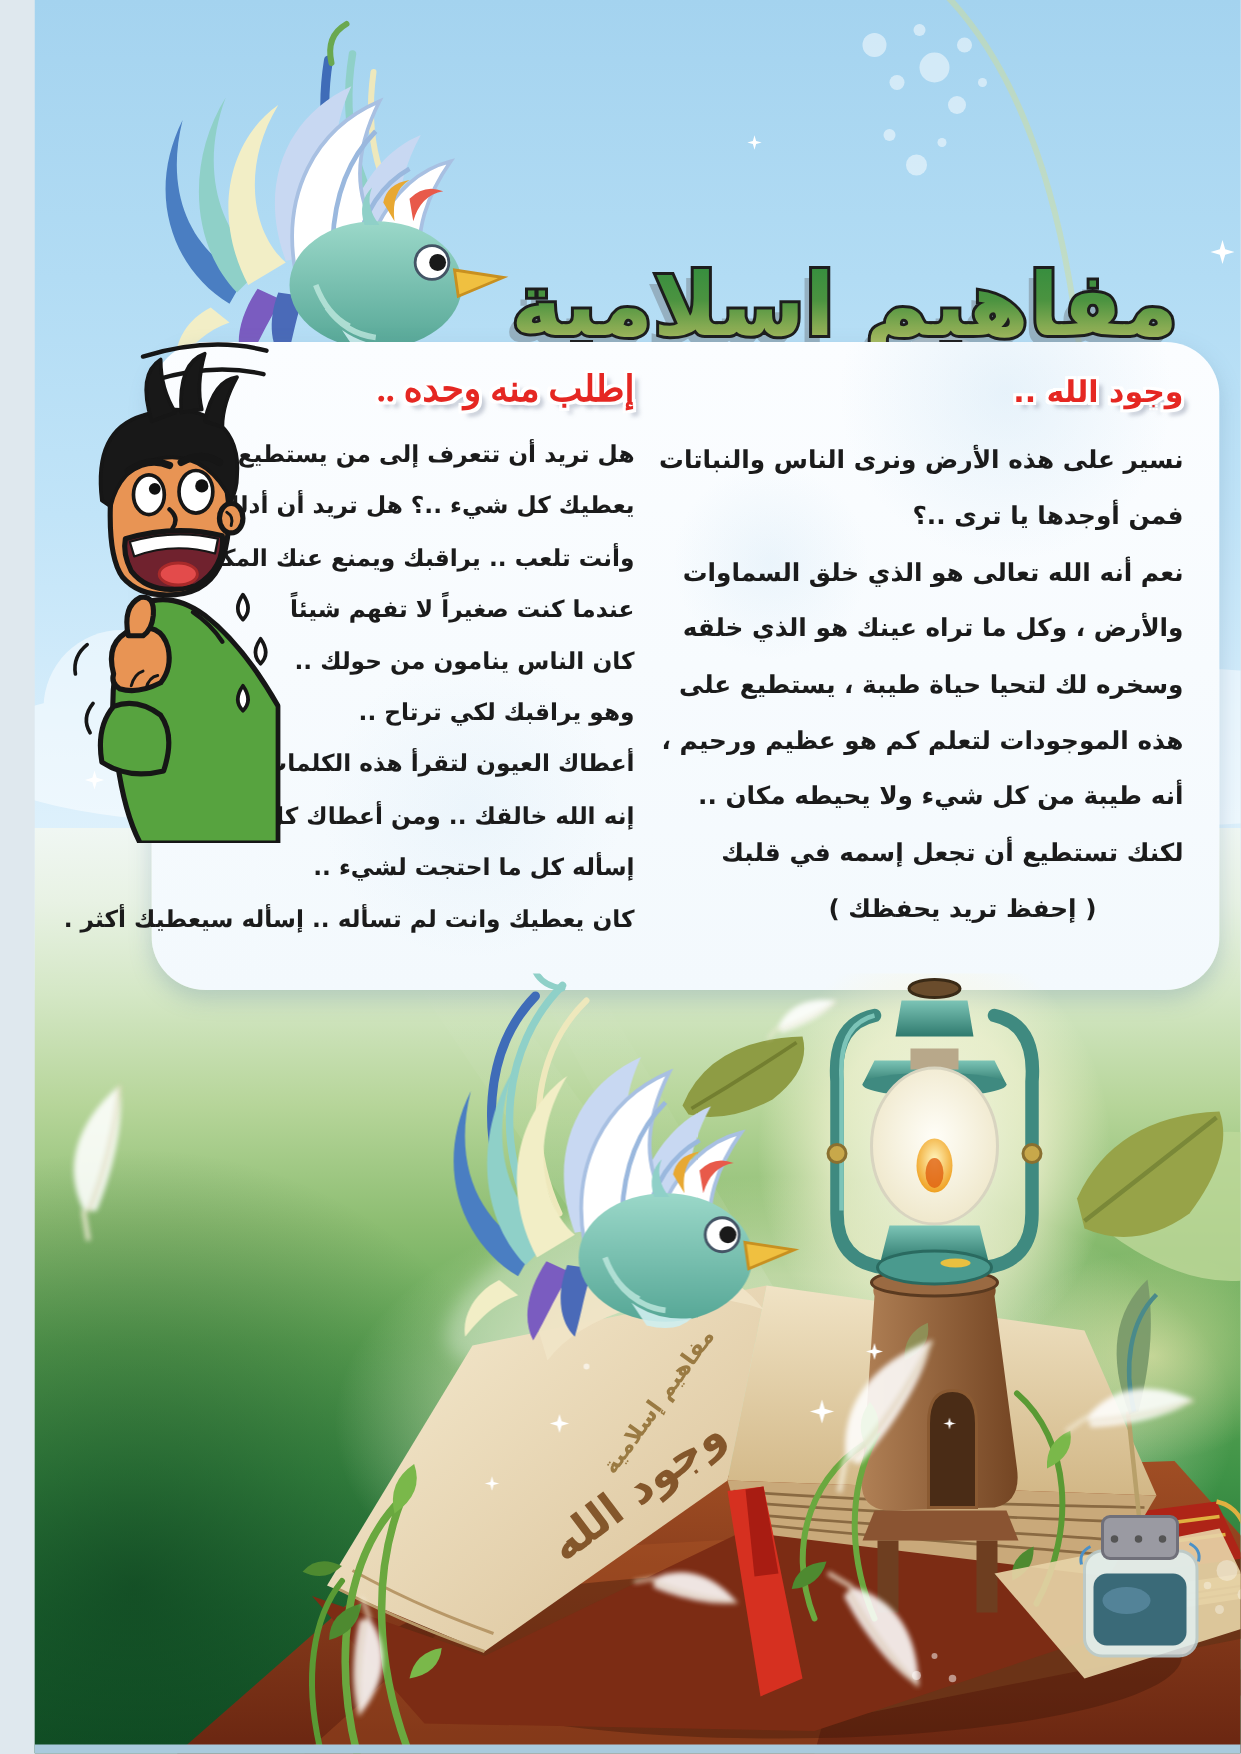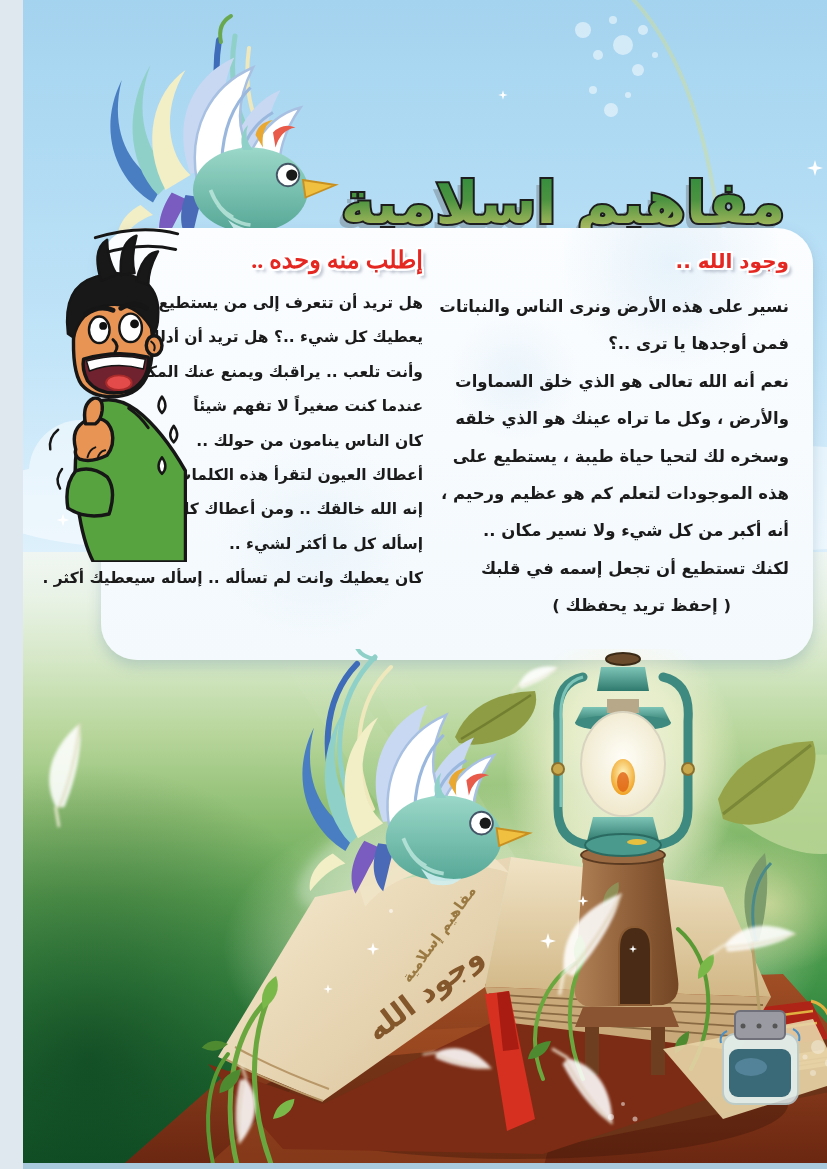--- a/index.html
+++ b/index.html
@@ -155,34 +155,35 @@
 
   <div class="abs card">
     <div class="col col-r">
       <h2 class="hd">وجود الله ..</h2>
       <p class="ln">نسير على هذه الأرض  ونرى الناس والنباتات</p>
       <p class="ln">فمن أوجدها يا ترى ..؟</p>
       <p class="ln">نعم أنه الله تعالى هو الذي خلق السماوات</p>
       <p class="ln">والأرض ، وكل ما تراه عينك هو الذي خلقه</p>
       <p class="ln">وسخره لك لتحيا حياة طيبة ، يستطيع على</p>
       <p class="ln">هذه الموجودات لتعلم كم هو عظيم ورحيم ،</p>
-      <p class="ln">أنه أكبر من كل شيء ولا نسير مكان ..</p>
+      <p class="ln">أنه طيبة من كل شيء ولا يحيطه مكان ..</p>
       <p class="ln">لكنك تستطيع أن تجعل إسمه في قلبك</p>
       <p class="ln centerish">( إحفظ تريد يحفظك )</p>
     </div>
     <div class="col col-l">
       <h2 class="hd">إطلب منه وحده ..</h2>
       <p class="ln">هل تريد أن تتعرف إلى من يستطيع أن</p>
       <p class="ln">يعطيك كل شيء ..؟ هل تريد أن أدلك على</p>
       <p class="ln">وأنت تلعب .. يراقبك ويمنع عنك المكاره ..</p>
       <p class="ln">عندما كنت صغيراً لا تفهم شيئاً</p>
       <p class="ln">كان الناس ينامون من حولك ..</p>
+      <p class="ln">وهو يراقبك لكي ترتاح ..</p>
       <p class="ln">أعطاك العيون لتقرأ هذه الكلمات الآن</p>
       <p class="ln">إنه الله خالقك .. ومن أعطاك كل ما لديك</p>
-      <p class="ln">إسأله كل ما أكثر لشيء ..</p>
+      <p class="ln">إسأله كل ما احتجت لشيء ..</p>
       <p class="ln">كان يعطيك وانت لم تسأله .. إسأله سيعطيك أكثر .</p>
     </div>
   </div>
 
   <svg class="abs bird1" viewBox="0 0 200 160">
     <use href="#fbird"></use>
   </svg>
 
   <svg class="abs boy" viewBox="0 0 150 345">
     <g stroke="#161616" stroke-width="3.5" stroke-linejoin="round" stroke-linecap="round">

